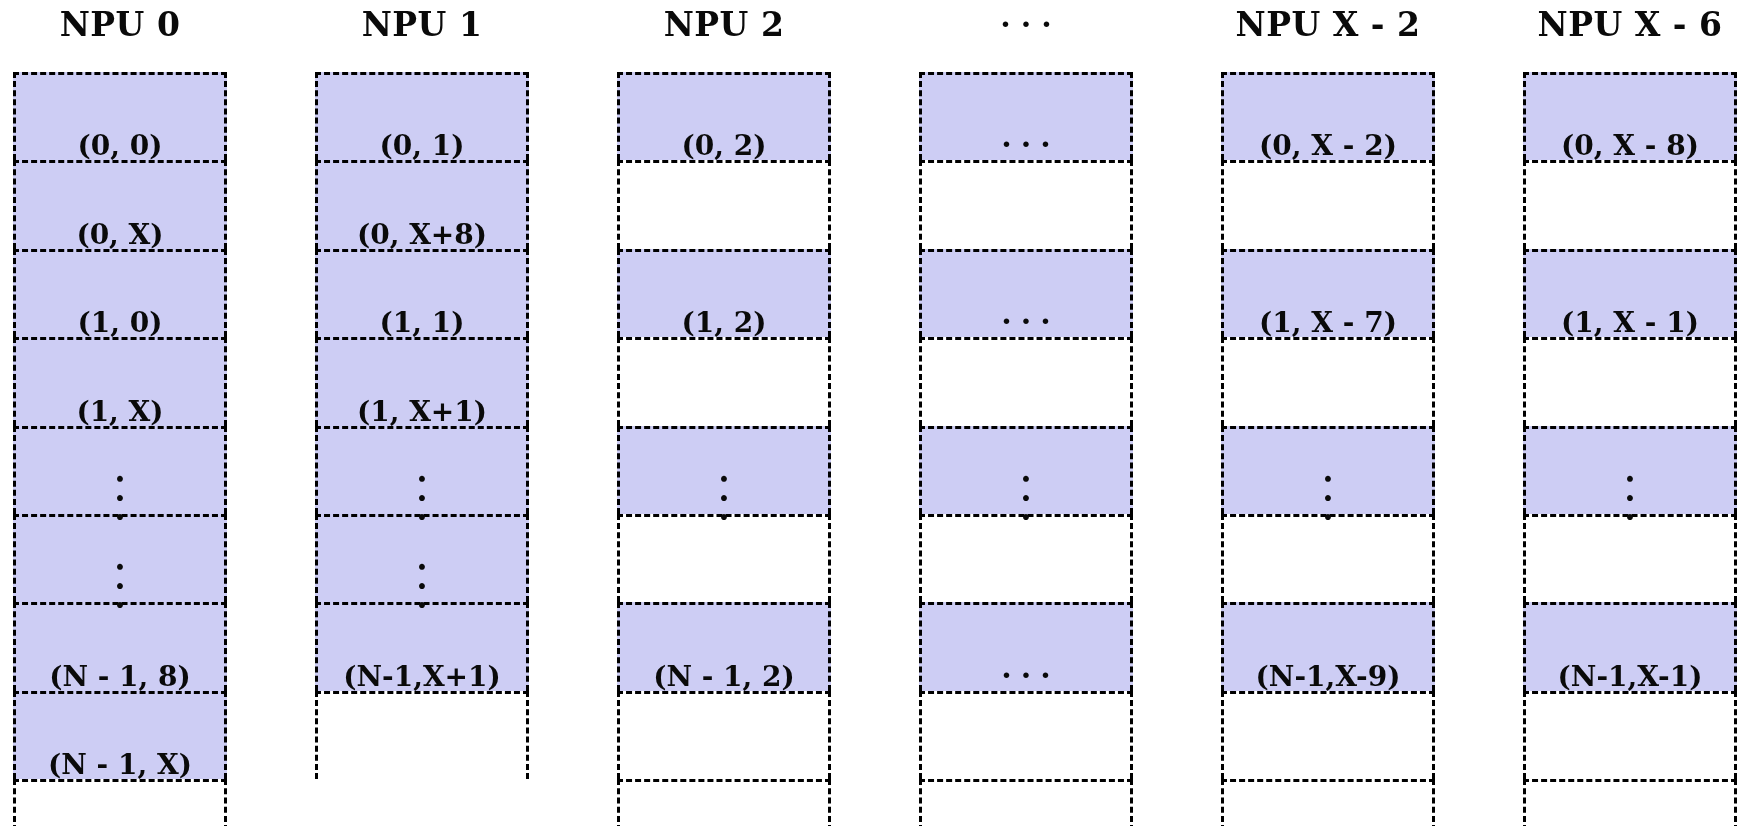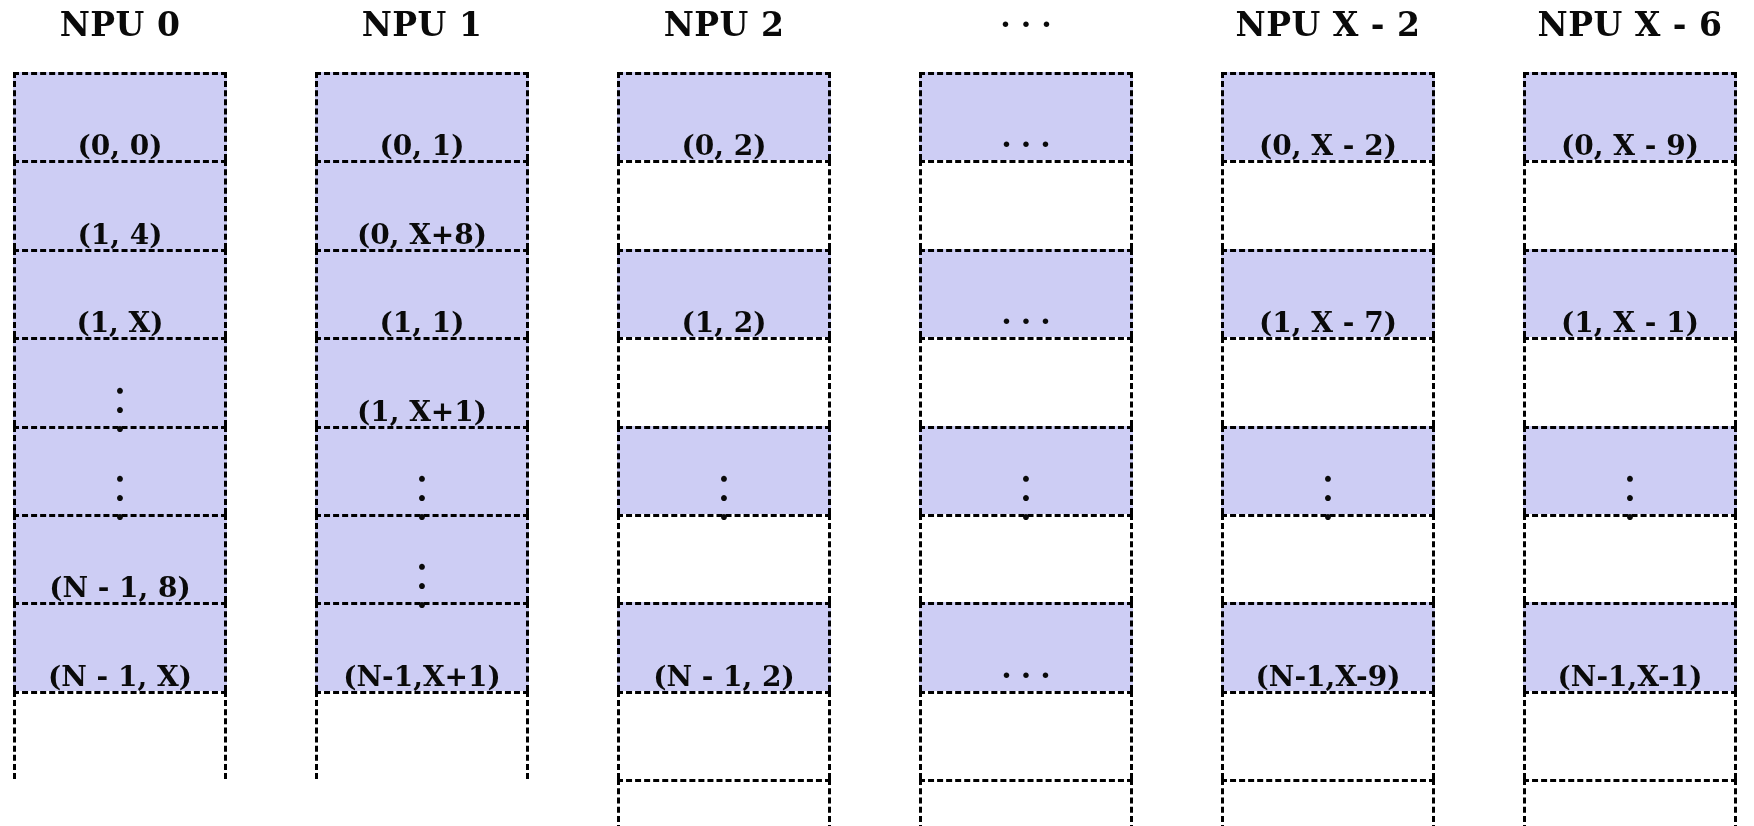--- a/index.html
+++ b/index.html
@@ -70,21 +70,24 @@
 
 <div class="canvas">
   <div class="grid" id="grid">
       <div class="col">
         <div class="hdr">NPU 0</div>
         <div class="stack">
           <div class="cell filled">
             <span class="lbl">(0, 0)</span>
           </div>
           <div class="cell filled">
-            <span class="lbl">(1, 4)</span>
+            <span class="lbl">(0, X)</span>
+          </div>
+          <div class="cell filled">
+            <span class="lbl">(1, 0)</span>
           </div>
           <div class="cell filled">
             <span class="lbl">(1, X)</span>
           </div>
           <div class="cell filled">
             <span class="lbl vdots">···</span>
           </div>
           <div class="cell filled">
             <span class="lbl vdots">···</span>
           </div>
@@ -221,21 +224,21 @@
           </div>
           <div class="cell empty">
             <span class="lbl"></span>
           </div>
         </div>
       </div>
       <div class="col">
         <div class="hdr">NPU X - 6</div>
         <div class="stack">
           <div class="cell filled">
-            <span class="lbl">(0, X - 9)</span>
+            <span class="lbl">(0, X - 8)</span>
           </div>
           <div class="cell empty">
             <span class="lbl"></span>
           </div>
           <div class="cell filled">
             <span class="lbl">(1, X - 1)</span>
           </div>
           <div class="cell empty">
             <span class="lbl"></span>
           </div>

